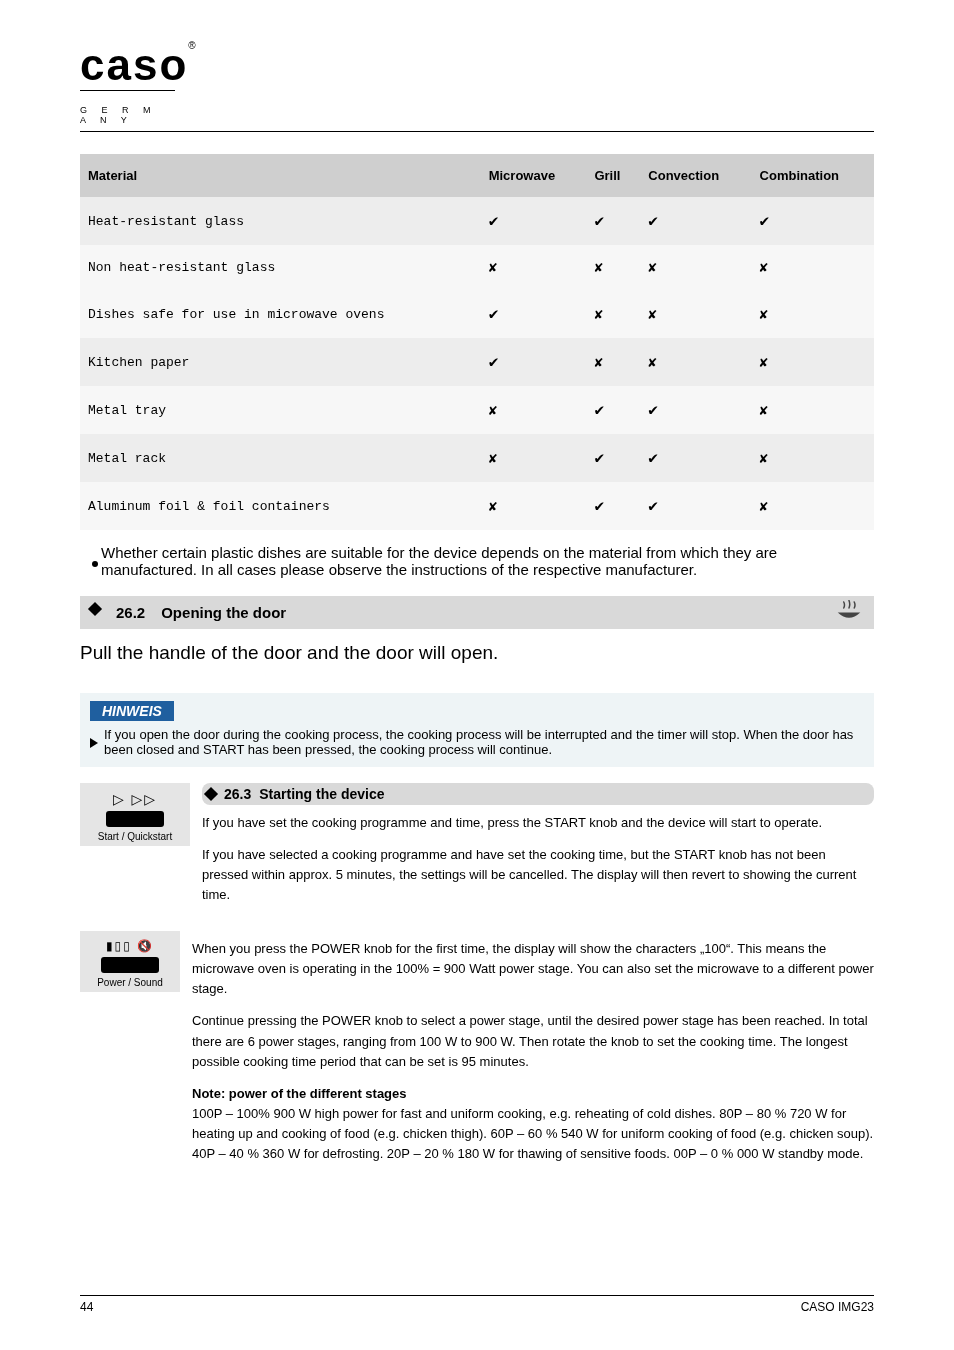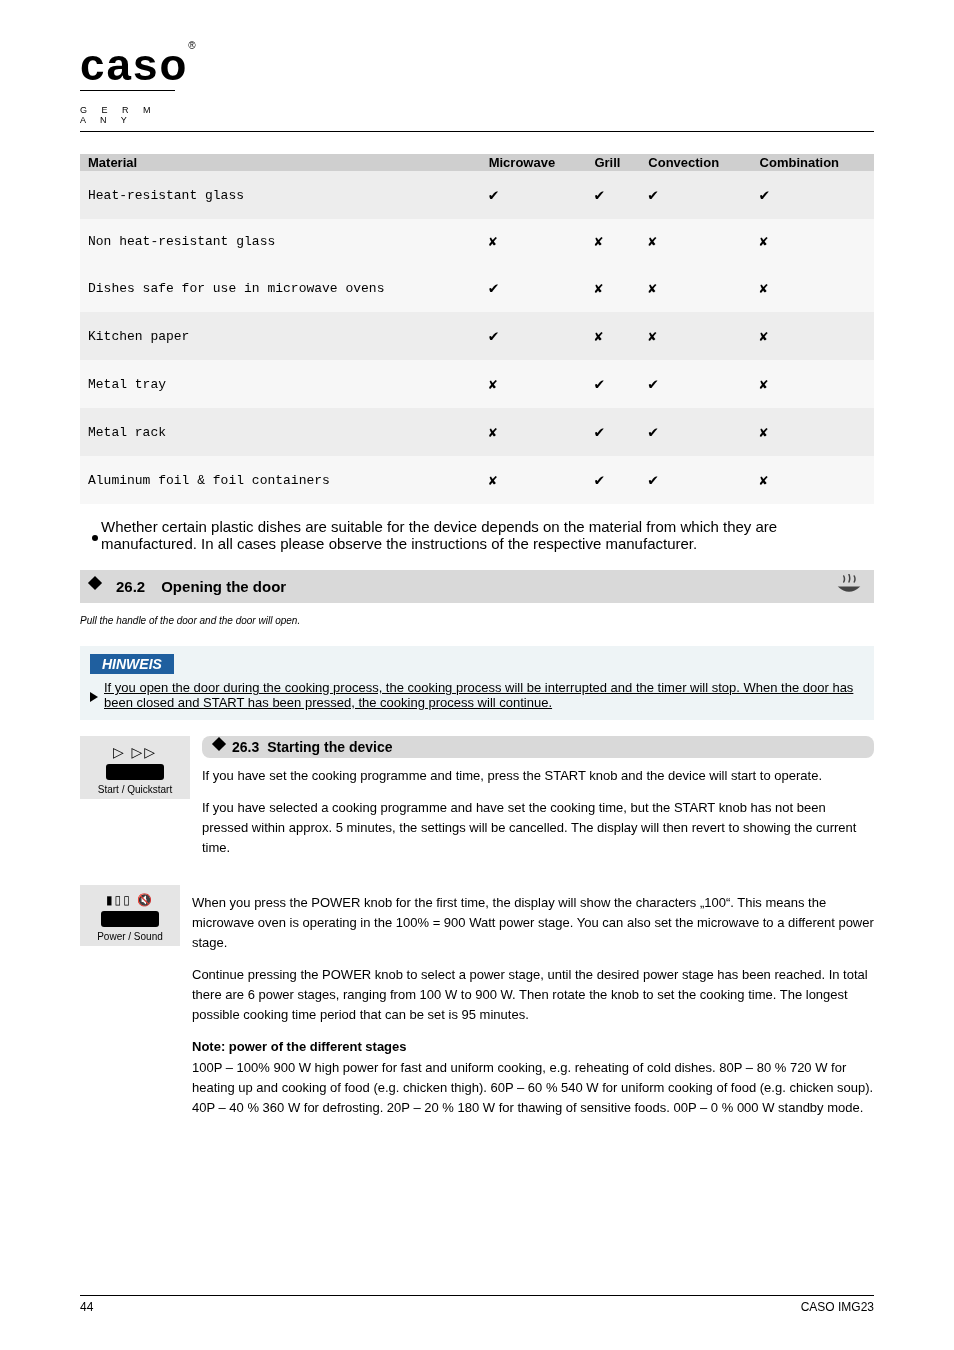--- a/index.html
+++ b/index.html
@@ -4,50 +4,50 @@
 <style>
   * { box-sizing: border-box; margin: 0; padding: 0; }
   html, body { width: 954px; height: 1350px; font-family: Arial, Helvetica, sans-serif; background: #fff; color: #000; }
   .page { padding: 40px 80px 20px 80px; }
   .logo-block { margin-bottom: 6px; }
   .logo-text { font-size: 44px; font-weight: 700; letter-spacing: 2px; font-family: Arial, sans-serif; }
   .logo-sub { font-size: 9px; letter-spacing: 6px; border-top: 1px solid #000; padding-top: 14px; width: 95px; }
   .hr-main { border: none; border-top: 1.5px solid #000; margin: 6px 0 22px 0; }
 
   table.mat { width: 100%; border-collapse: collapse; font-size: 13px; }
-  table.mat th { background: #cfcfcf; text-align: left; font-weight: 700; padding: 1px 8px; }
+  table.mat th { background: #cfcfcf; text-align: left; font-weight: 700; padding: 14px 8px; }
   table.mat td { padding: 14px 8px; font-family: Liberation Mono, monospace; }
   table.mat tr.r0 td { background: #ededed; }
   table.mat tr.r1 td { background: #f7f7f7; }
   table.mat tr.rh th { }
   .tick { font-size: 16px; }
   .cross { font-size: 14px; }
 
   .bullet-row { display: flex; gap: 3px; margin: 14px 0 18px 0; font-size: 15px; align-items: center; }
   .bullet-dot { width: 6px; height: 6px; border-radius: 50%; background: #000; margin-top: 6px; flex-shrink: 0; margin-left: 12px; }
 
   .sect-head { background: #d9d9d9; display: flex; align-items: center; padding: 4px 10px; font-weight: 700; font-size: 15px; justify-content: space-between; }
   .sect-head .lead { display: flex; align-items: flex-start; gap: 16px; }
   .diamond { width: 10px; height: 10px; background: #000; transform: rotate(45deg); display: inline-block; }
   .steam-icon svg { width: 30px; height: 22px; }
-  .sect-body { font-size: 10px; margin: 10px 0 14px 0; line-height: 1.5; font-style: italic; }
+  .sect-body { font-size: 19px; margin: 10px 0 14px 0; line-height: 1.5; }
 
-  .note-wrap { background: #eef4f6; padding: 8px 10px 10px 10px; margin: 18px 0 16px 0; font-size: 13px; text-decoration: underline; }
+  .note-wrap { background: #eef4f6; padding: 8px 10px 10px 10px; margin: 25px 0 16px 0; font-size: 13px; }
   .note-badge { background: #1f5f9f; color: #fff; font-style: italic; font-weight: 700; padding: 2px 12px; display: inline-block; margin-bottom: 6px; font-size: 14px; }
   .note-line { display: flex; gap: 6px; align-items: center; }
   .note-line .tri { margin-top: 3px; }
   .tri { width: 0; height: 0; border-top: 5px solid transparent; border-bottom: 5px solid transparent; border-left: 8px solid #000; display: inline-block; }
 
   .with-illust { display: flex; gap: 12px; align-items: flex-start; }
   .illust { background: #e5e5e5; padding: 8px 6px 4px 6px; text-align: center; font-size: 10px; width: 110px; flex-shrink: 0; }
   .illust .btn { background: #000; width: 58px; height: 16px; border-radius: 3px; margin: 4px auto; }
   .illust .icons { font-size: 14px; letter-spacing: 2px; }
 
   .content-col { flex: 1; }
-  .mini-head { background: #d9d9d9; display: flex; gap: 8px; padding: 3px 12px; font-weight: 700; font-size: 14px; border-radius: 8px; }
+  .mini-head { background: #d9d9d9; display: flex; align-items: center; gap: 8px; padding: 3px 4px; font-weight: 700; font-size: 14px; border-radius: 8px; }
 
   .para { font-size: 13px; line-height: 1.55; margin: 8px 0 12px 0; }
 
   .footer { position: absolute; bottom: 36px; left: 80px; right: 80px; }
   .footer-hr { border: none; border-top: 1px solid #000; margin-bottom: 4px; }
   .footer-row { display: flex; justify-content: space-between; font-size: 12px; }
   .page-wrap { position: relative; width: 954px; height: 1350px; }
 </style>
 </head>
 <body>

